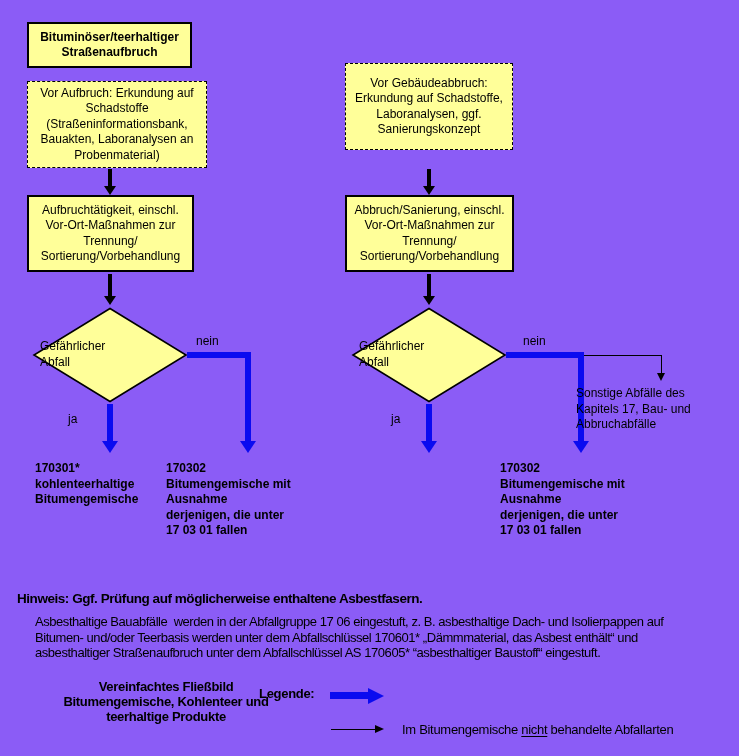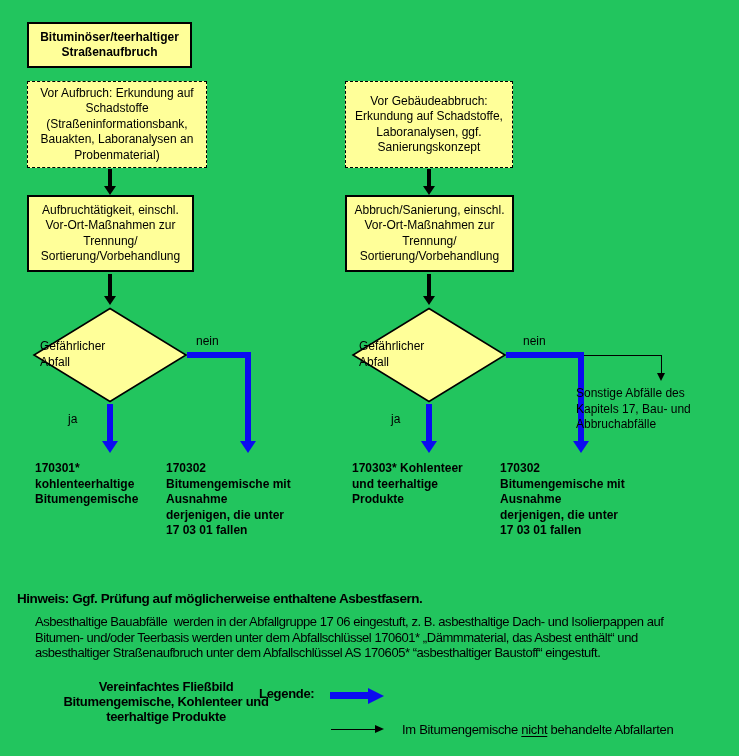--- a/index.html
+++ b/index.html
@@ -1,17 +1,17 @@
 <!DOCTYPE html>
 <html style="--node_fill: #FFFF99; --outline: #000000; --flow_blue: #0B0BF0;"><head>
 <meta charset="utf-8">
 <style>
   html,body { margin:0; padding:0; background:#ffffff; }
   #stage {
-    position:relative; width:739px; height:756px; background:#22c55e;
+    position:relative; width:739px; height:756px; background:#8b5cf6;
     font-family:"Liberation Sans", sans-serif; color:#000; overflow:hidden;
   }
   .node {
     position:absolute; background:var(--node_fill,#FFFF99);
     border:2px solid var(--outline,#000);
     display:flex; align-items:center; justify-content:center;
     text-align:center; font-size:12px; line-height:15.5px; white-space:pre;
     box-sizing:border-box;
   }
   .node.bold { font-weight:bold; line-height:15px; }
@@ -90,21 +90,21 @@
   <div class="flow-text bold" style="left:35px; top:461px; width:150px;">170301*
 kohlenteerhaltige
 Bitumengemische</div>
   <div class="flow-text bold" style="left:166px; top:461px; width:164px;">170302
 Bitumengemische mit
 Ausnahme
 derjenigen, die unter
 17 03 01 fallen</div>
 
 
-  <div class="node dashed" style="left:345px; top:81px; width:168px; height:87px;">Vor Gebäudeabbruch:
+  <div class="node dashed" style="left:345px; top:63px; width:168px; height:87px;">Vor Gebäudeabbruch:
 Erkundung auf Schadstoffe,
 Laboranalysen, ggf.
 Sanierungskonzept</div>
 
   <div class="shaft-v-black" style="left:427px; top:169px; height:18px;"></div>
   <div class="head-down-black" style="left:423px; top:186px;"></div>
 
   <div class="node" style="left:345px; top:195px; width:169px; height:77px;">Abbruch/Sanierung, einschl.
 Vor-Ort-Maßnahmen zur
 Trennung/
@@ -128,23 +128,20 @@
   <div class="shaft-v-blue" style="left:578px; top:352px; height:89px;"></div>
   <div class="head-down-blue" style="left:573px; top:441px;"></div>
 
   <div class="thin-h" style="left:584px; top:355px; width:78px;"></div>
   <div class="thin-v" style="left:661px; top:355px; height:19px;"></div>
   <div class="head-down-thin" style="left:657px; top:373px;"></div>
   <div class="flow-text" style="left:576px; top:386px; width:170px;">Sonstige Abfälle des
 Kapitels 17, Bau- und
 Abbruchabfälle</div>
 
-  <div class="flow-text bold" style="left:352px; top:461px; width:155px;">170303* Kohlenteer
-und teerhaltige
-Produkte</div>
   <div class="flow-text bold" style="left:500px; top:461px; width:164px;">170302
 Bitumengemische mit
 Ausnahme
 derjenigen, die unter
 17 03 01 fallen</div>
 
   <div class="note bold" style="left:17px; top:591px; width:715px;">Hinweis: Ggf. Prüfung auf möglicherweise enthaltene Asbestfasern.</div>
   <div class="note" style="left:17px; top:614px; width:718px;margin-left:18px;">Asbesthaltige Bauabfälle  werden in der Abfallgruppe 17 06 eingestuft, z. B. asbesthaltige Dach- und Isolierpappen auf
 Bitumen- und/oder Teerbasis werden unter dem Abfallschlüssel 170601* „Dämmmaterial, das Asbest enthält“ und
 asbesthaltiger Straßenaufbruch unter dem Abfallschlüssel AS 170605* “asbesthaltiger Baustoff“ eingestuft.</div>

